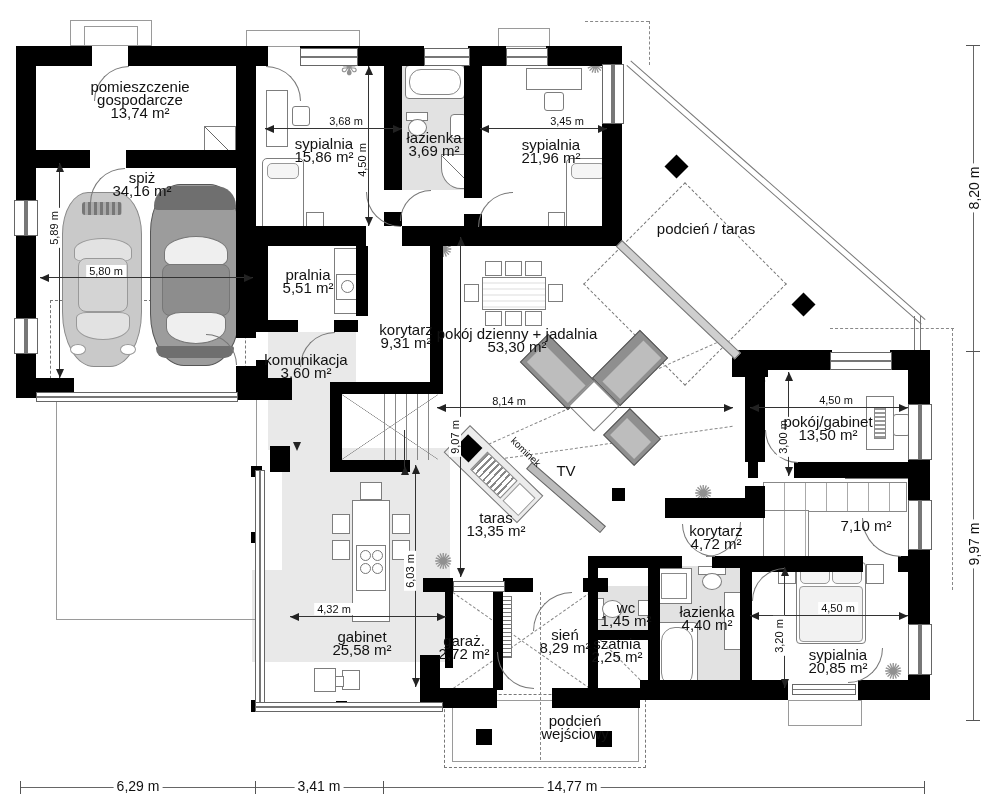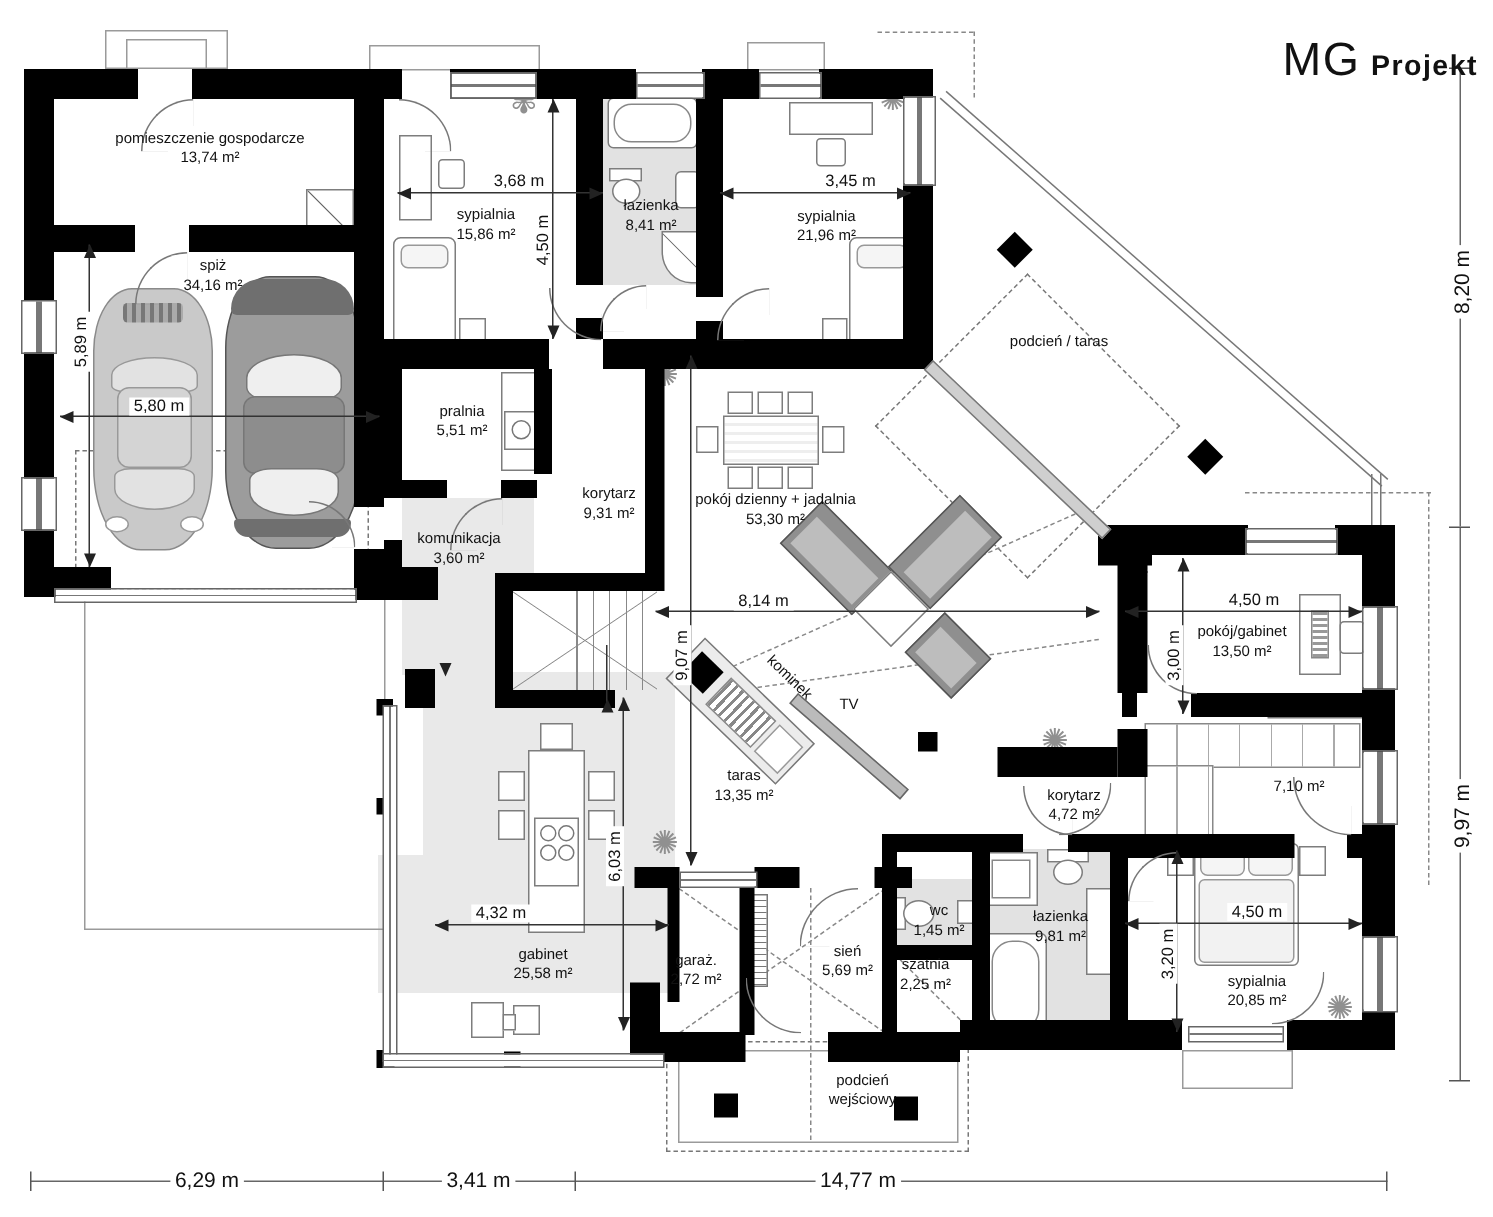--- a/index.html
+++ b/index.html
@@ -18,21 +18,21 @@
   .dash{position:absolute;border-top:1px dashed #888;z-index:15;transform-origin:0 0;}
   .dashv{position:absolute;border-left:1px dashed #888;z-index:15;}
   .dashbox{position:absolute;border:1px dashed #777;z-index:15;}
   .dl{position:absolute;background:#333;z-index:60;}
   .tick{position:absolute;background:#555;z-index:60;}
   .ar{position:absolute;width:0;height:0;z-index:61;}
   .ar.l{border:4px solid transparent;border-right:9px solid #222;border-left:0;}
   .ar.r{border:4px solid transparent;border-left:9px solid #222;border-right:0;}
   .ar.u{border:4px solid transparent;border-bottom:9px solid #222;border-top:0;}
   .ar.d{border:4px solid transparent;border-top:9px solid #222;border-bottom:0;}
-  .lab{position:absolute;transform:translate(-50%,-50%);text-align:center;font-size:10px;line-height:13px;z-index:70;white-space:nowrap;}
+  .lab{position:absolute;transform:translate(-50%,-50%);text-align:center;font-size:15px;line-height:13px;z-index:70;white-space:nowrap;}
   .lab .nm{white-space:normal;}
   .dlab{position:absolute;transform:translate(-50%,-50%);font-size:11px;background:#fff;padding:0 3px;z-index:65;white-space:nowrap;}
   .dlab.rot{transform:translate(-50%,-50%) rotate(-90deg);}
   .plant{position:absolute;font-size:22px;color:#909090;z-index:32;line-height:20px;}
   .dia{position:absolute;background:#000;transform:rotate(45deg);z-index:35;}
   .stairs{position:absolute;z-index:30;background:
      repeating-linear-gradient(90deg,transparent 0 10px,#888 10px 11px);}
   .diag{position:absolute;z-index:31;}
   .hatch{position:absolute;background:repeating-linear-gradient(90deg,#fff 0 3px,#777 3px 4px);border:1px solid #777;z-index:30;}
   .hatchv{position:absolute;background:repeating-linear-gradient(#fff 0 3px,#777 3px 4px);border:1px solid #777;z-index:30;}
@@ -41,24 +41,20 @@
   .logo .pj{font-size:19px;font-weight:bold;margin-left:7px;letter-spacing:1px;}
   .closet{position:absolute;border:1px solid #888;background:#fff;z-index:28;
      background-image:repeating-linear-gradient(90deg,transparent 0 20px,#aaa 20px 21px);}
   .bedp{position:absolute;border:1px solid #999;background:#f5f5f5;border-radius:5px;z-index:31;}
 </style>
 </head>
 <body>
 
 <div id="plan">
 
-  <div class="logo">
-    <span class="mg">MG</span>
-    <span class="pj">Projekt</span>
-  </div>
 
   <div class="gf" style="left:402px;top:66px;width:62px;height:124px;"></div>
   <div class="gf" style="left:592px;top:586px;width:58px;height:46px;"></div>
   <div class="gf" style="left:660px;top:566px;width:80px;height:122px;"></div>
   <div class="gf2" style="left:268px;top:332px;width:88px;height:62px;"></div>
   <div class="gf2" style="left:268px;top:394px;width:62px;height:56px;"></div>
   <div class="gf2" style="left:282px;top:448px;width:168px;height:214px;"></div>
   <div class="gf2" style="left:252px;top:570px;width:30px;height:92px;"></div>
 
   <div class="tn" style="left:70px;top:20px;width:80px;height:24px;"></div>
@@ -332,21 +328,21 @@
   <div class="lab" style="left:142px;top:184px;">
     <div>spiż</div>
       <div>34,16 m²</div>
     </div>
   <div class="lab" style="left:324px;top:150px;">
     <div>sypialnia</div>
       <div>15,86 m²</div>
     </div>
   <div class="lab" style="left:434px;top:144px;">
     <div>łazienka</div>
-      <div>8,41 m²</div>
+      <div>3,69 m²</div>
     </div>
   <div class="lab" style="left:551px;top:151px;">
     <div>sypialnia</div>
       <div>21,96 m²</div>
     </div>
   <div class="lab" style="left:706px;top:228px;">
     <div>podcień / taras</div>
     </div>
   <div class="lab" style="left:308px;top:281px;">
     <div>pralnia</div>
@@ -377,33 +373,33 @@
   <div class="lab" style="left:362px;top:643px;">
     <div>gabinet</div>
       <div>25,58 m²</div>
     </div>
   <div class="lab" style="left:464px;top:647px;">
     <div>garaż.</div>
       <div>2,72 m²</div>
     </div>
   <div class="lab" style="left:565px;top:641px;">
     <div>sień</div>
-      <div>5,69 m²</div>
+      <div>8,29 m²</div>
     </div>
   <div class="lab" style="left:626px;top:614px;">
     <div>wc</div>
       <div>1,45 m²</div>
     </div>
   <div class="lab" style="left:617px;top:650px;">
     <div>szatnia</div>
       <div>2,25 m²</div>
     </div>
   <div class="lab" style="left:707px;top:618px;">
     <div>łazienka</div>
-      <div>9,81 m²</div>
+      <div>4,40 m²</div>
     </div>
   <div class="lab" style="left:838px;top:661px;">
     <div>sypialnia</div>
       <div>20,85 m²</div>
     </div>
   <div class="lab" style="left:866px;top:525px;">
     <div></div>
       <div>7,10 m²</div>
     </div>
   <div class="lab" style="left:716px;top:537px;">

